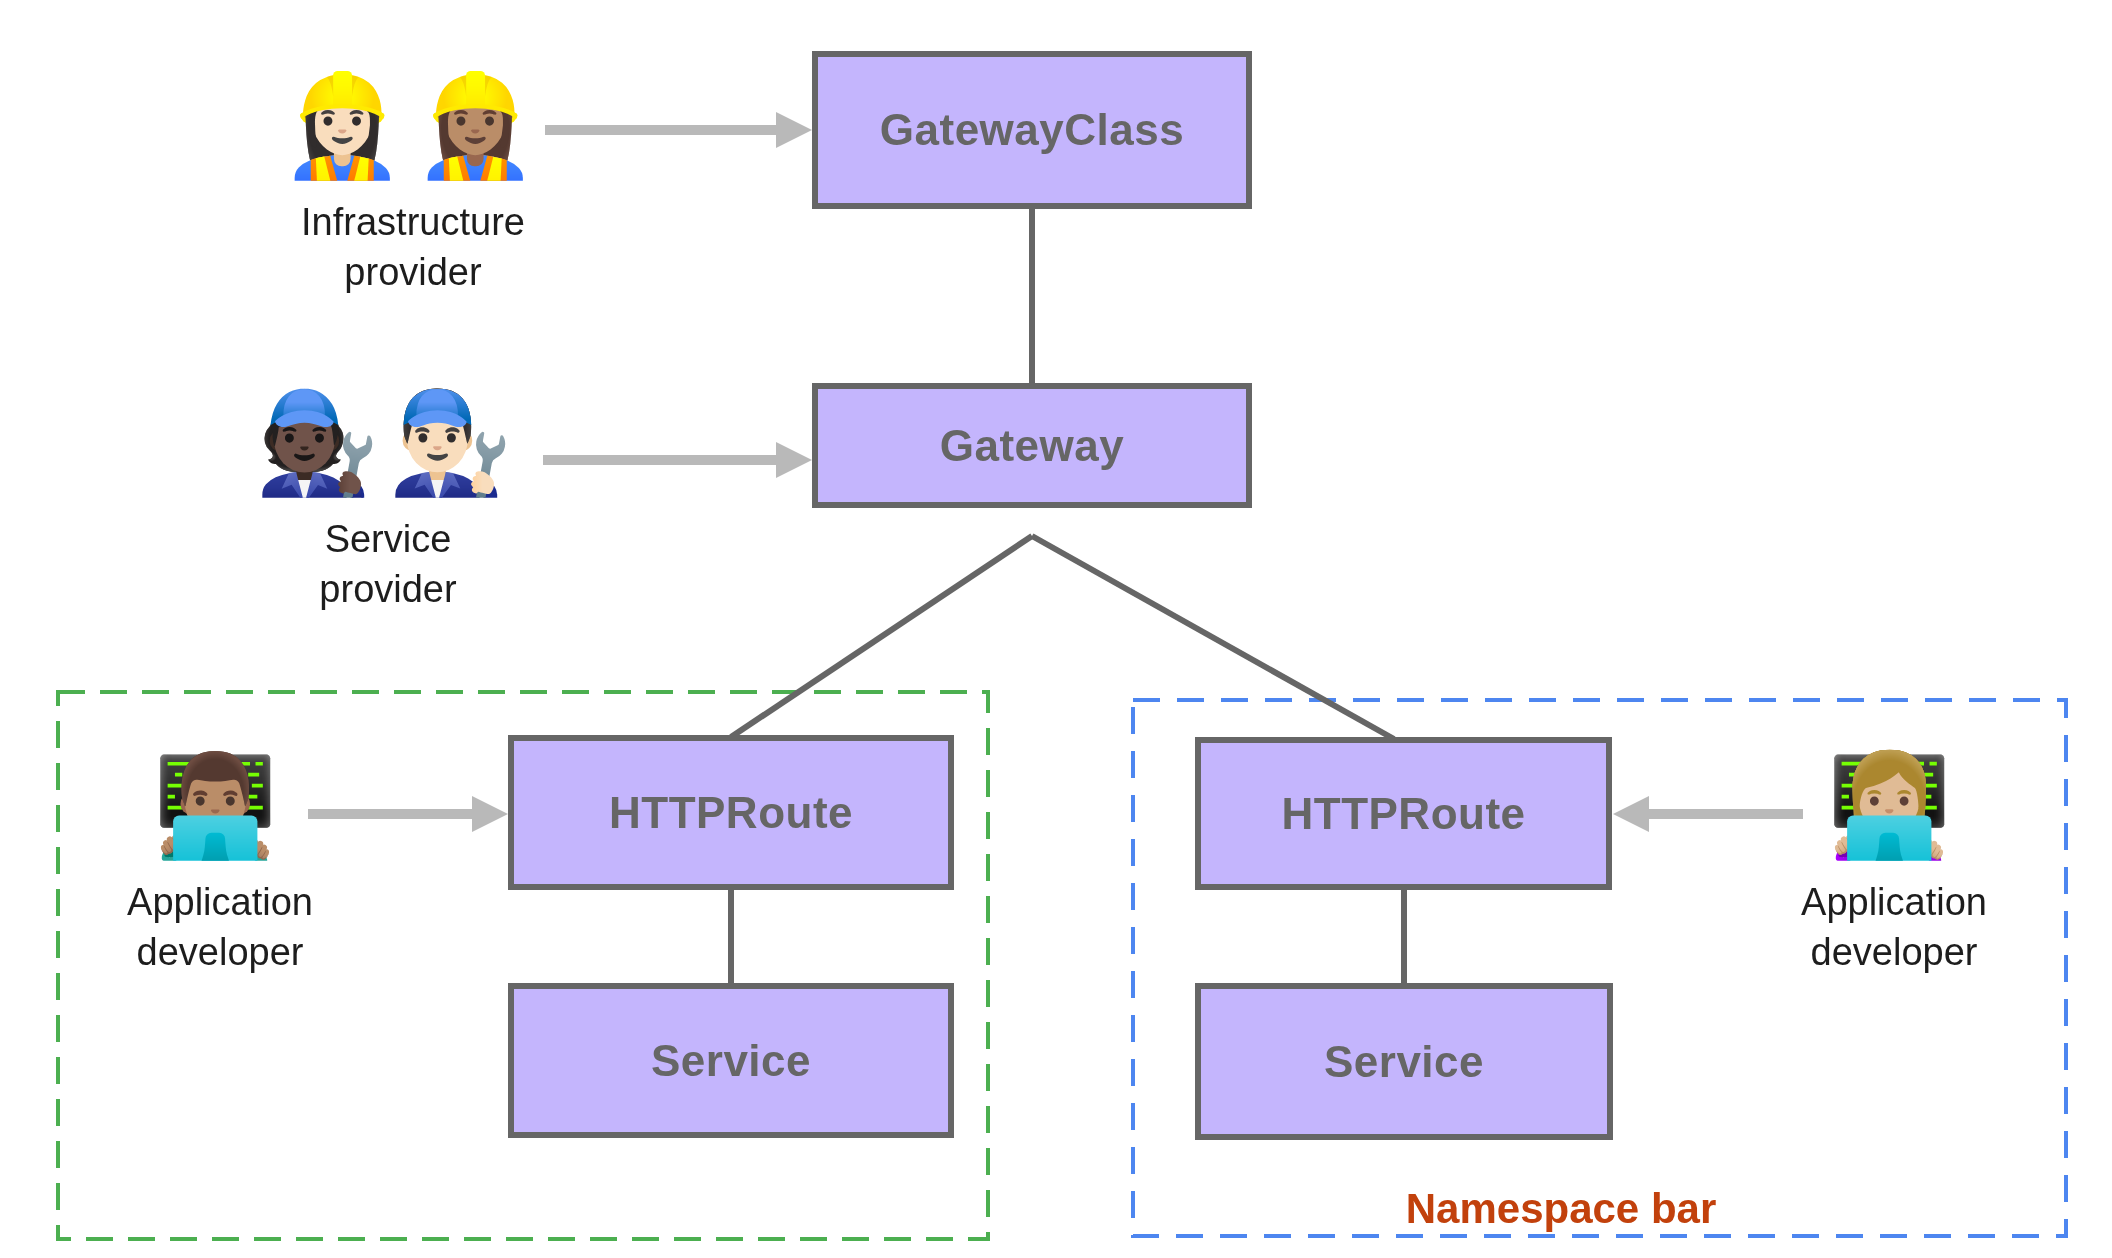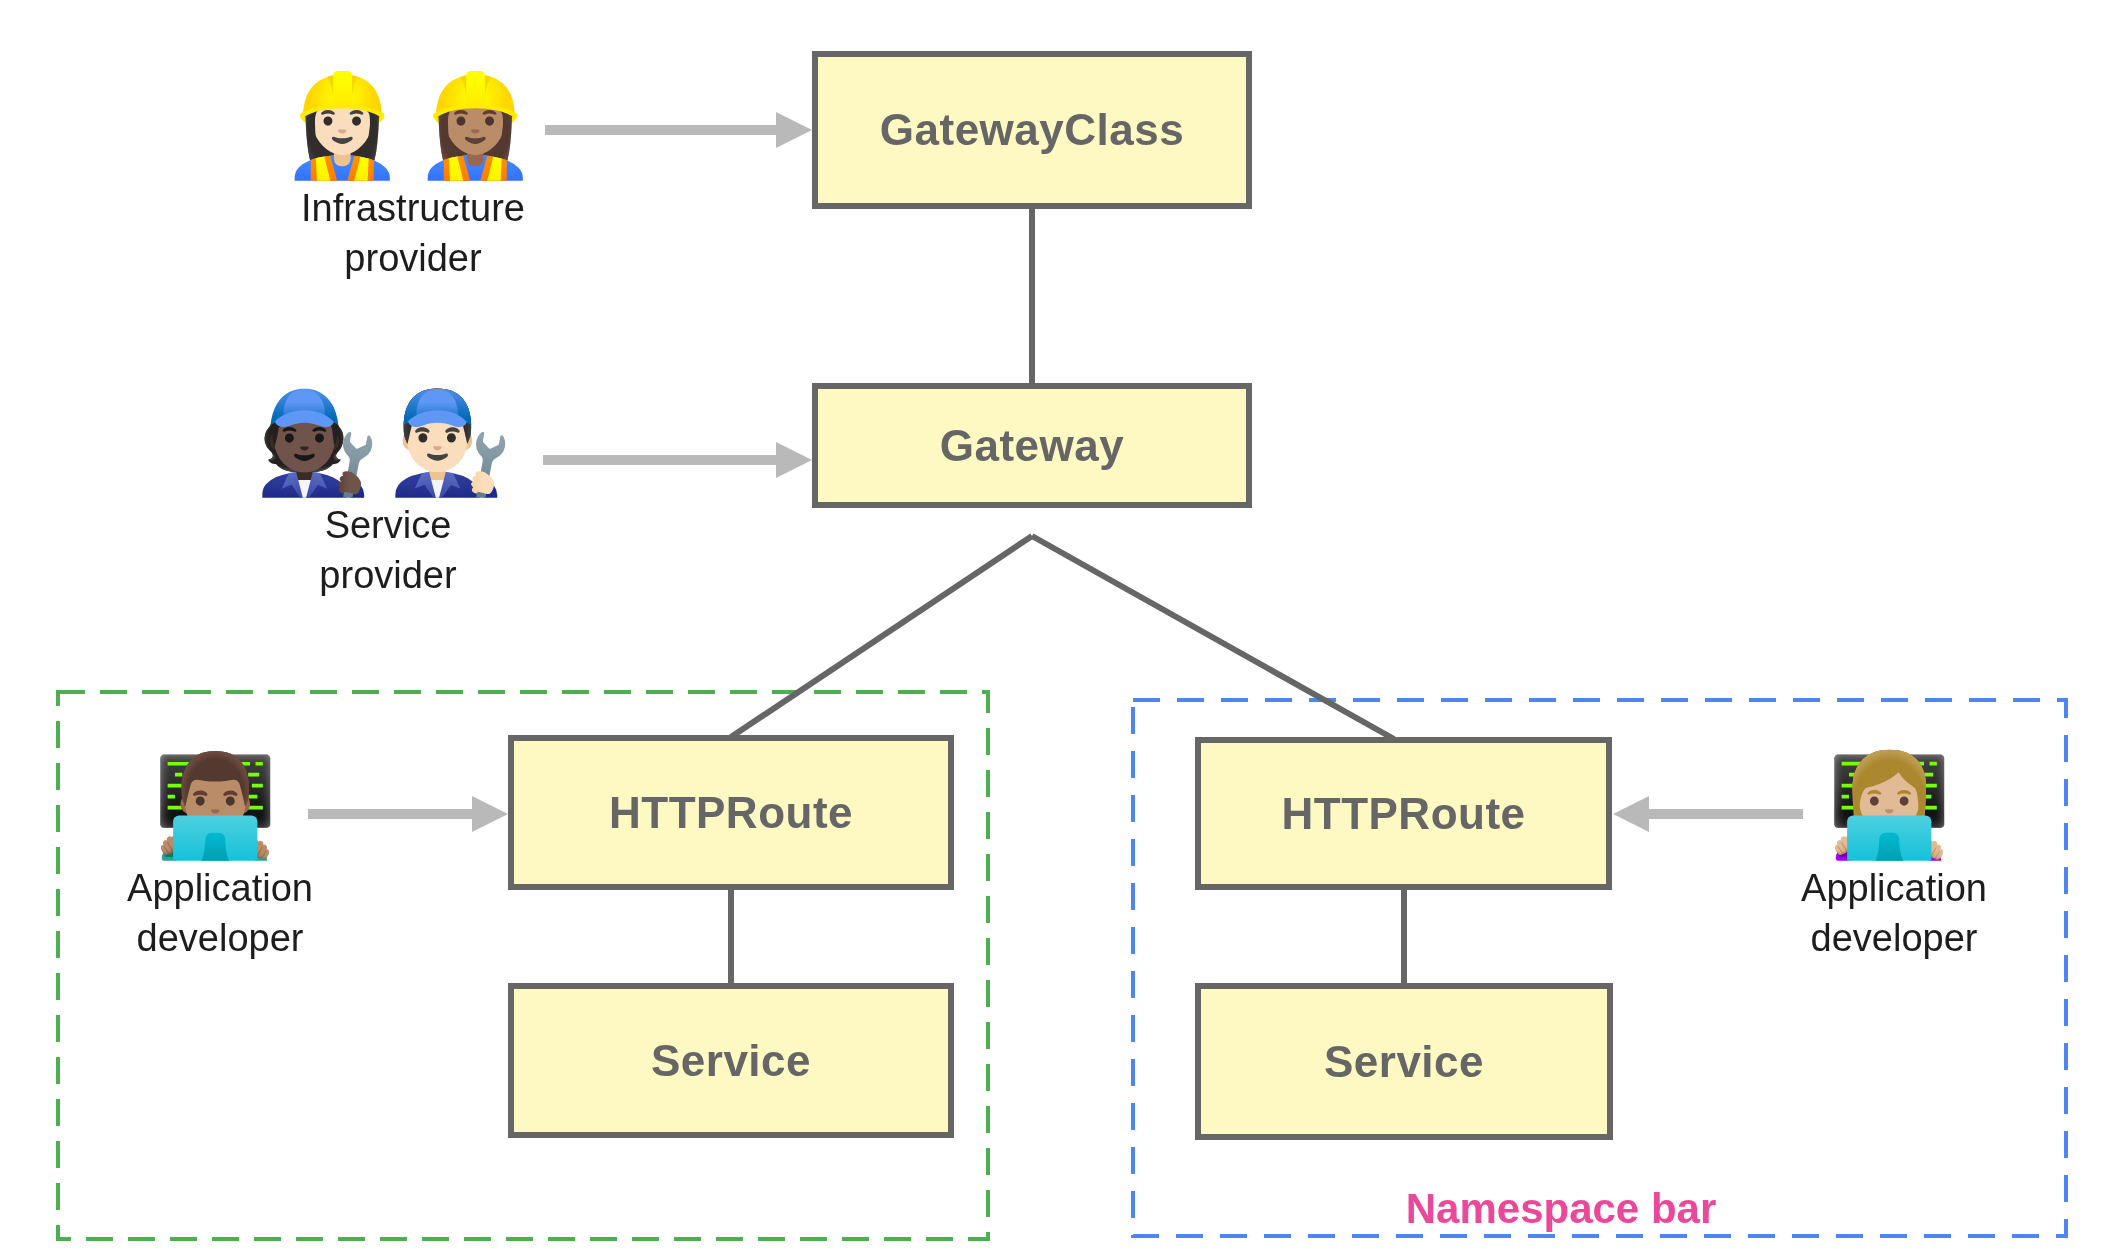--- a/index.html
+++ b/index.html
@@ -14,21 +14,21 @@
   .layer {
     position: absolute;
     left: 0; top: 0;
     width: 2112px; height: 1258px;
     z-index: 1;
   }
   .node {
     position: absolute;
     box-sizing: border-box;
     border: 6px solid #666666;
-    background: #fef9c3;
+    background: #c4b5fd;
     display: flex;
     align-items: center;
     justify-content: center;
     z-index: 2;
   }
   .node-label {
     font-weight: bold;
     font-size: 44px;
     color: #666666;
     letter-spacing: 0.5px;
@@ -41,35 +41,36 @@
     z-index: 3;
     width: 440px;
   }
   .persona-emoji {
     font-size: 100px;
     line-height: 1.15;
     white-space: nowrap;
     letter-spacing: 8px;
   }
   .persona-label {
+    margin-top: 14px;
     font-size: 38px;
     line-height: 50px;
     color: #1d1d1d;
   }
   .persona-label span { display: block; }
   .ns-label {
     position: absolute;
     transform: translateX(-50%);
     font-weight: bold;
     font-size: 42px;
     white-space: nowrap;
     z-index: 3;
   }
   .ns-label-foo { color: #4caf50; }
-  .ns-label-bar { color: #ec4899; }
+  .ns-label-bar { color: #c2410c; }
 </style>
 </head>
 <body>
 
 <div class="canvas">
 
   <svg class="layer" viewBox="0 0 2112 1258" xmlns="http://www.w3.org/2000/svg">
 
     <rect x="58" y="692" width="930" height="547" fill="none" stroke="#4caf50" stroke-width="4" stroke-dasharray="27 15"></rect>
     <rect x="1133" y="700" width="933" height="536" fill="none" stroke="#4d86f0" stroke-width="4" stroke-dasharray="27 17"></rect>

